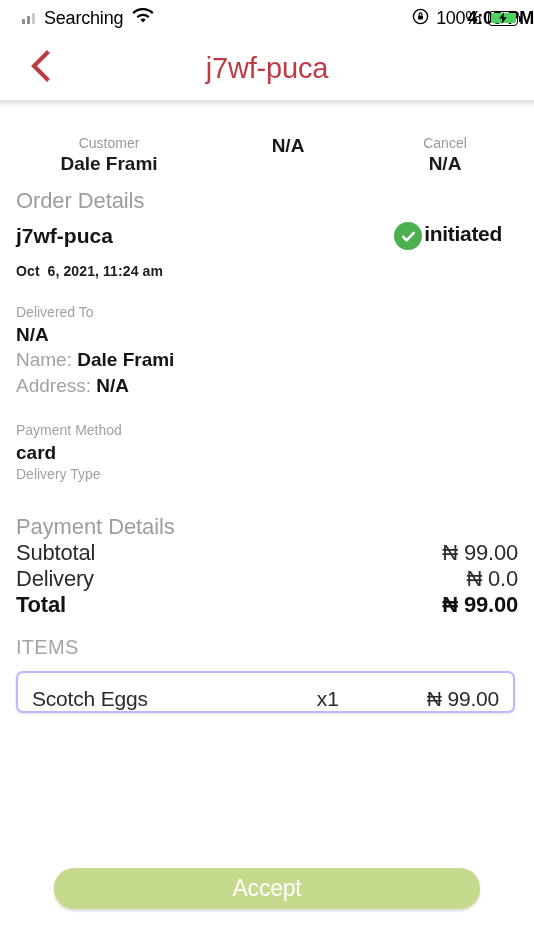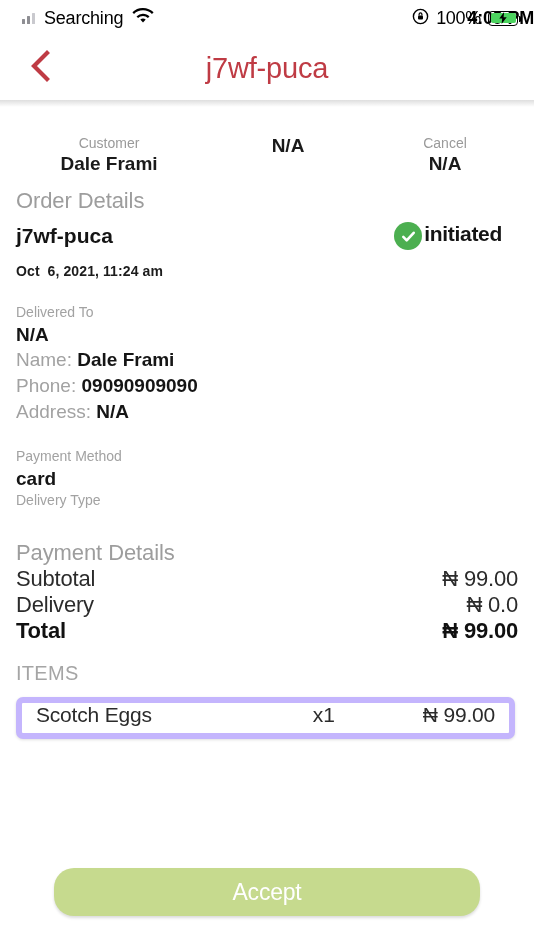--- a/index.html
+++ b/index.html
@@ -97,31 +97,31 @@
   .payrow{
     display:flex; justify-content:space-between; align-items:baseline;
     font-size:22px; color:#2b2b2b; letter-spacing:-0.2px;
   }
   .payrow.total{ font-weight:700; color:#111; }
 
   .items{ margin-top:18px; }
   .items-title{ font-size:20px; color:#a5a5a5; letter-spacing:0.3px; }
   .item-card{
     margin-top:12px; margin-right:3px;
-    background:#fff; border:6px solid #c4b5fd; border-radius:7px;
+    background:#fff; border:2px solid #c4b5fd; border-radius:7px;
     box-shadow:0 1px 3px rgba(0,0,0,0.13);
-    height:42px; display:flex; align-items:flex-start; padding:0 14px;
+    height:42px; display:flex; align-items:flex-end; padding:0 14px;
   }
   .item-name{ flex:1; font-size:21px; color:#2b2b2b; letter-spacing:-0.2px; }
   .item-qty{ width:110px; font-size:21px; color:#2b2b2b; }
   .item-price{ font-size:21px; color:#2b2b2b; text-align:right; letter-spacing:-0.2px; }
 
   
   .accept{
-    position:absolute; left:54px; top:868px; width:426px; height:48px;
+    position:absolute; left:54px; top:868px; width:426px; height:41px;
     background:#c6da8e; border:none; border-radius:20px;
     box-shadow:0 2px 3px rgba(0,0,0,0.14);
     color:#ffffff; font-size:23px; font-family:"Liberation Sans", sans-serif;
     letter-spacing:-0.2px; cursor:pointer;
   }
 </style>
 </head>
 <body>
 
 <div id="phone">
@@ -206,24 +206,20 @@
     <div class="date">Oct  6, 2021, 11:24 am</div>
 
     <div class="kvblock">
       <div class="kv-k">Delivered To</div>
       <div class="kv-v">N/A</div>
       <div class="kv-line">
         <span>Name:</span>
         <b>Dale Frami</b>
       </div>
       <div class="kv-line">
-        <span>Phone:</span>
-        <b>09090909090</b>
-      </div>
-      <div class="kv-line">
         <span>Address:</span>
         <b>N/A</b>
       </div>
     </div>
 
     <div class="payblock">
       <div class="kv-k">Payment Method</div>
       <div class="kv-v">card</div>
       <div class="kv-k">Delivery Type</div>
     </div>

